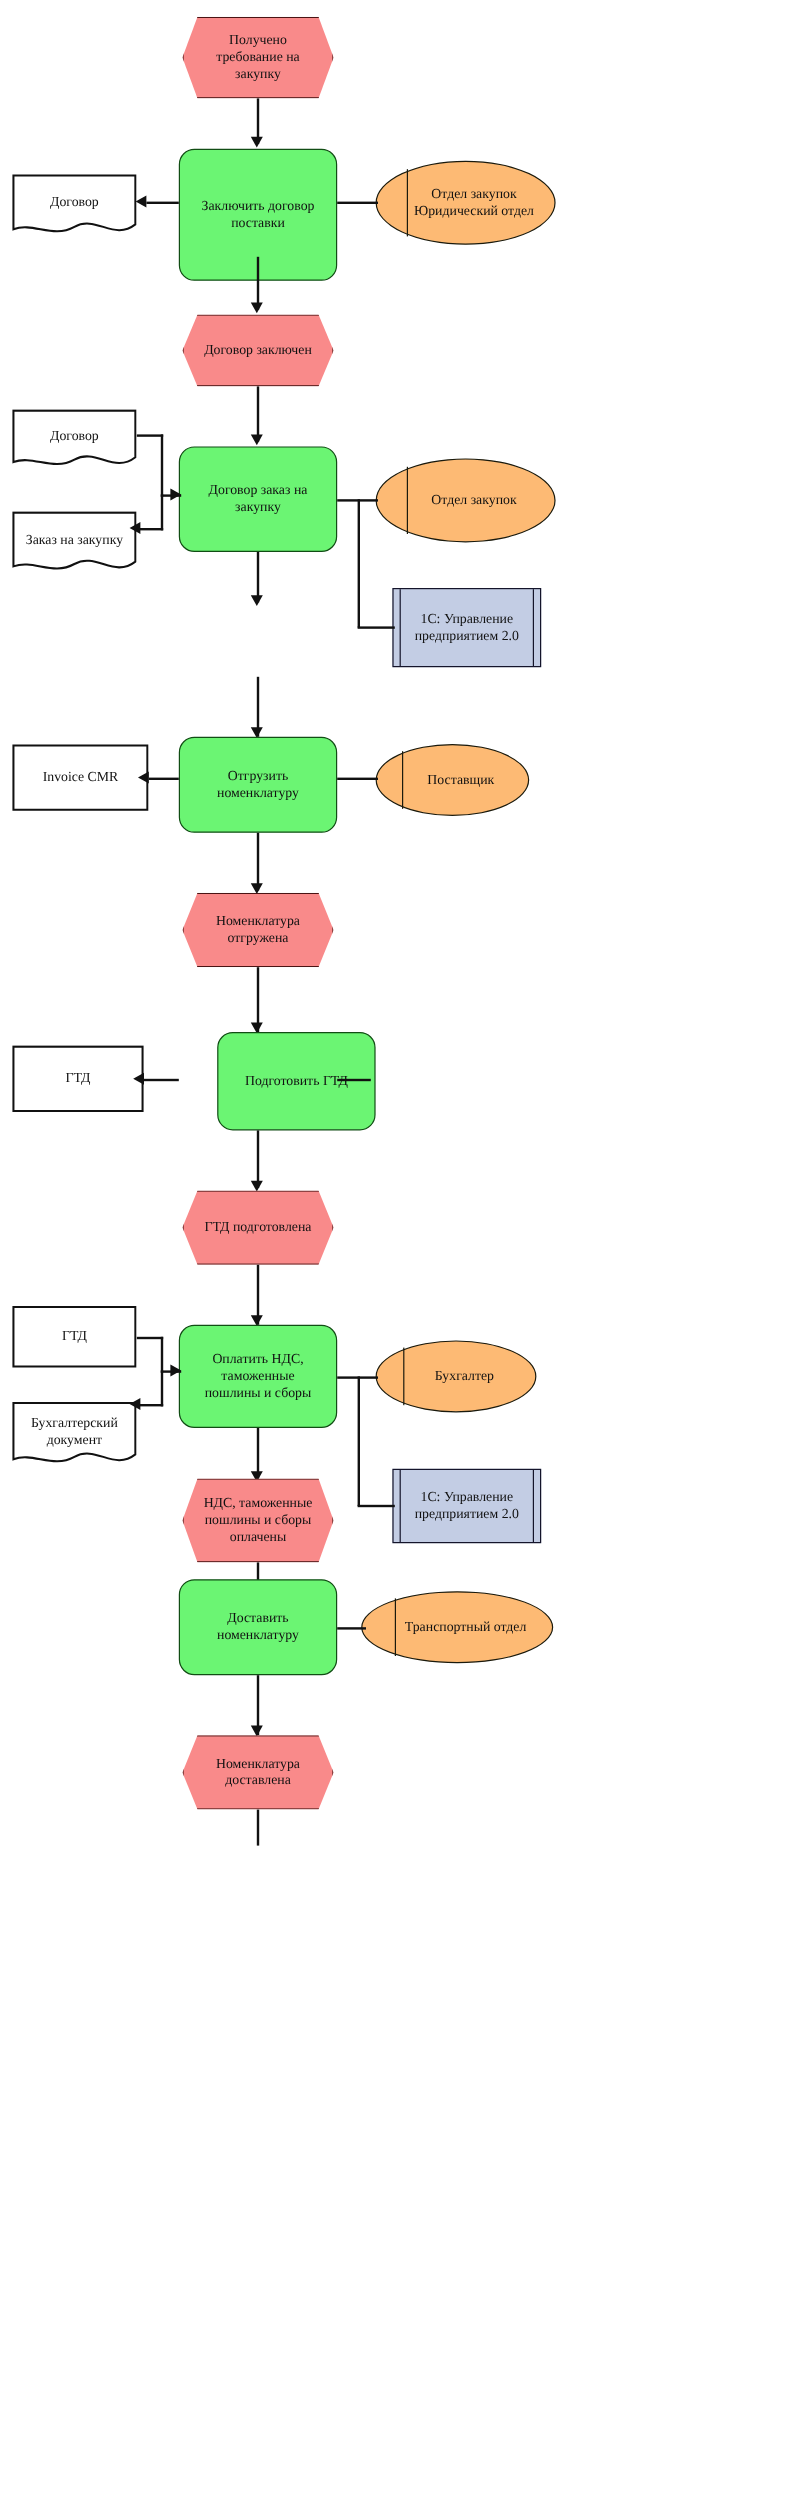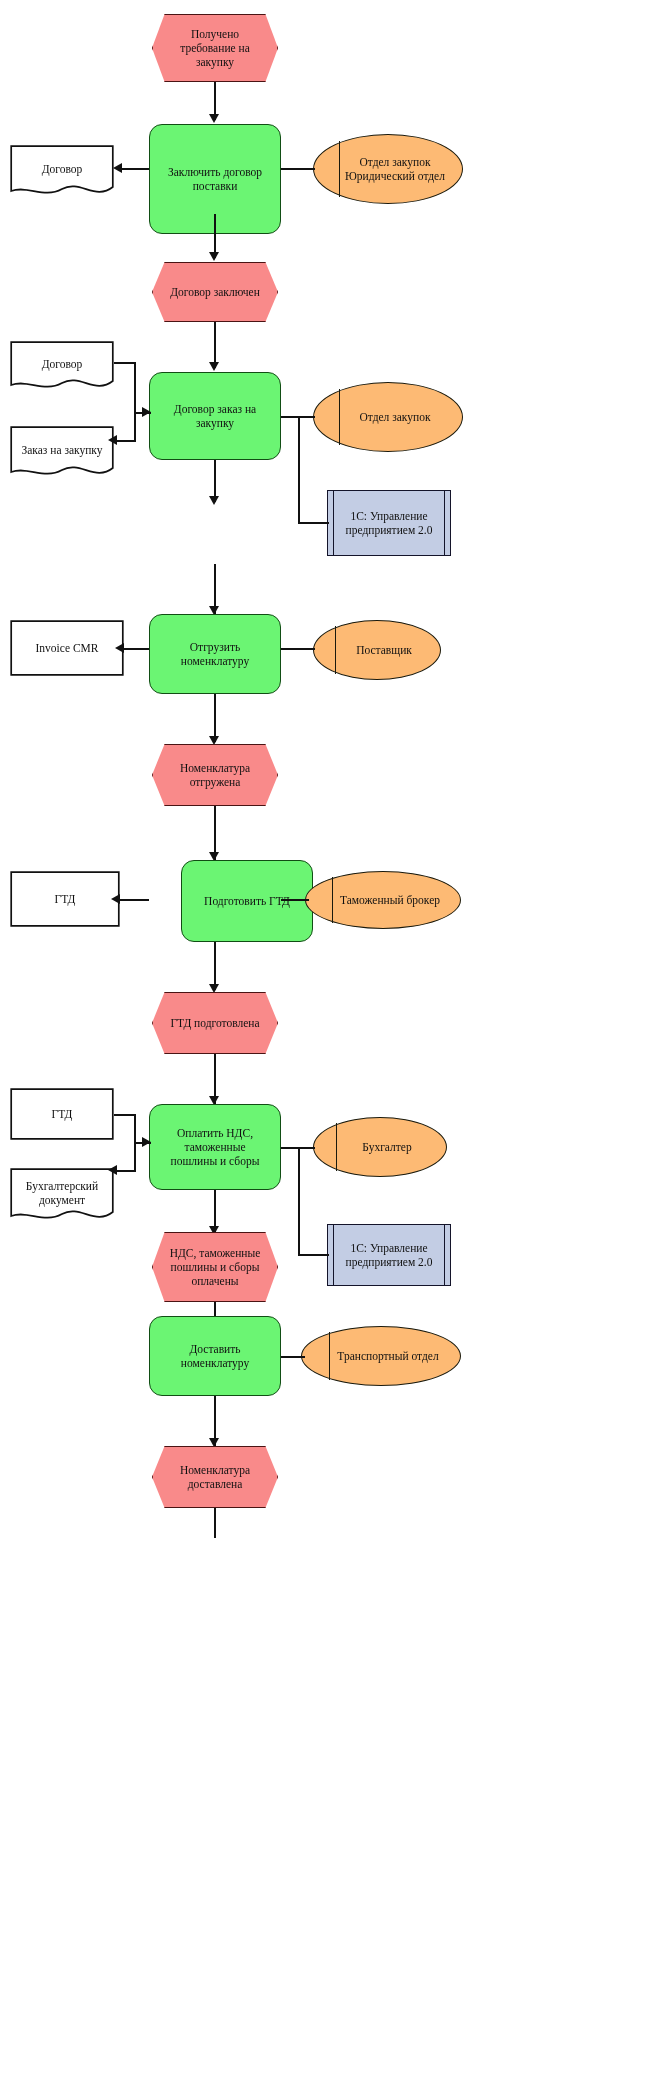--- a/index.html
+++ b/index.html
@@ -171,21 +171,20 @@
 
   <div class="node doc" style="left:10px;top:871px;width:110px;height:56px;">
     <svg viewBox="0 0 110 56" preserveAspectRatio="none">
       <path d="M1.2,1.2 H108.8 V54.8 H1.2 Z" fill="#ffffff" stroke="#111" stroke-width="1.7"></path>
     </svg>
     <span class="dtxt" style="margin-top:0;">ГТД</span>
   </div>
   <div class="ln lnh" style="left:120px;top:899px;width:29px;"></div>
   <div class="arw arw-l" style="left:111px;top:894px;"></div>
 
-  <div class="node org" style="left:305px;top:871px;width:156px;height:58px;">Таможенный брокер</div>
   <div class="ln lnh" style="left:281px;top:899px;width:28px;"></div>
 
   <div class="ln lnv" style="left:214px;top:942px;height:48px;"></div>
   <div class="arw arw-d" style="left:209px;top:984px;"></div>
 
   <div class="node event" style="left:152px;top:992px;width:126px;height:62px;">ГТД подготовлена</div>
   <div class="ln lnv" style="left:214px;top:1054px;height:50px;"></div>
   <div class="arw arw-d" style="left:209px;top:1096px;"></div>
 
   <div class="node func" style="left:149px;top:1104px;width:132px;height:86px;">Оплатить НДС, таможенные пошлины и сборы</div>

